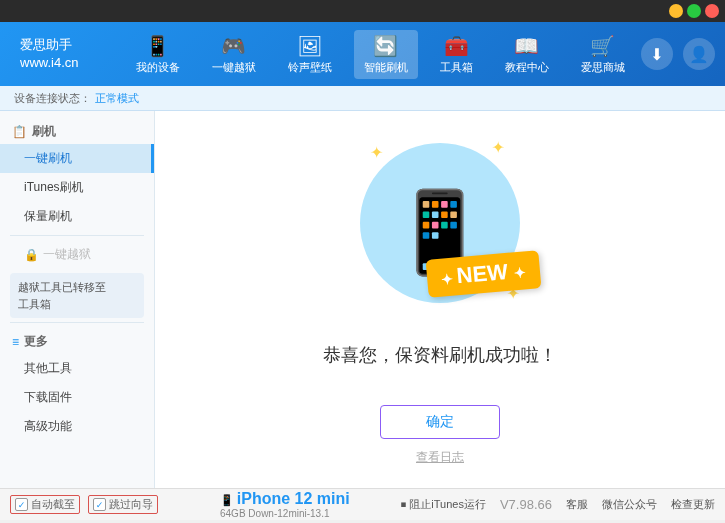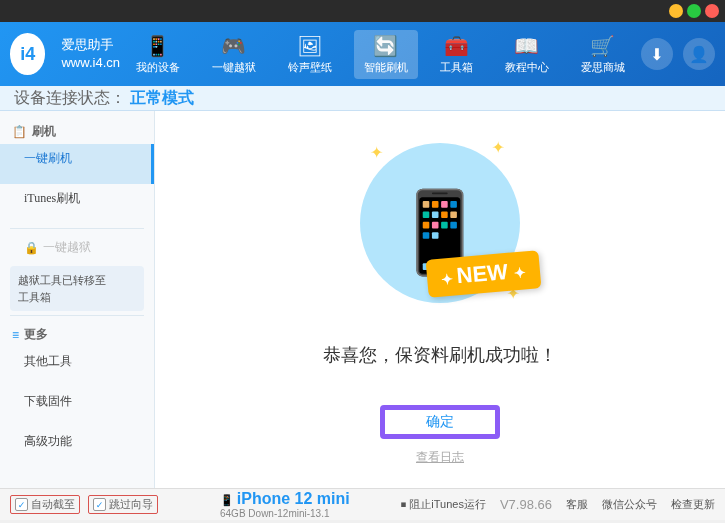--- a/index.html
+++ b/index.html
@@ -82,25 +82,25 @@
     }
 
     
     .status-bar {
       height: 24px;
       background: #e8f4fd;
       border-bottom: 1px solid #c8e0f4;
       display: flex;
       align-items: center;
       padding: 12px 14px;
-      font-size: 16px;
+      font-size: 11px;
       color: #333;
     }
     .status-label { color: #666; margin-right: 4px; }
-    .status-value { color: #2196f3; font-weight: bold; }
+    .status-value { color: #2196f3; font-weight: normal; }
 
     
     .main-layout {
       display: flex;
       height: calc(523px - 22px - 64px - 28px - 32px);
     }
 
     
     .sidebar {
       width: 155px;
@@ -110,24 +110,23 @@
       overflow-y: auto;
       padding-top: 6px;
     }
     .sidebar-group-header {
       display: flex; align-items: center;
       padding: 6px 12px 4px 12px;
       font-size: 12px; color: #666; font-weight: bold;
     }
     .sidebar-group-icon { margin-right: 5px; color: #2196f3; }
     .sidebar-item {
-      padding: 6px 14px 17px 24px;
+      padding: 6px 14px 6px 24px;
       font-size: 12px; color: #444;
       cursor: pointer;
-      font-family: Liberation Serif, serif;
     }
     .sidebar-item.active {
       background: #d0e8f8;
       color: #1976d2;
       border-right: 3px solid #2196f3;
     }
     .sidebar-divider {
       height: 1px; background: #dde8f0; margin: 4px 10px;
     }
     .sidebar-disabled {
@@ -205,21 +204,21 @@
       content: ' ✦';
       font-size: 14px;
     }
 
     .success-text {
       font-size: 18px; color: #333; margin-top: 10px; margin-bottom: 18px;
     }
     .confirm-btn {
       width: 120px; height: 34px;
       background: #fff;
-      border: 5px solid #8b5cf6;
+      border: 1px solid #8b5cf6;
       border-radius: 4px;
       color: #2196f3;
       font-size: 14px;
       cursor: pointer;
       margin-bottom: 10px;
       margin-top: 20px;
     }
     .view-log-link {
       color: #aaa; font-size: 12px; cursor: pointer;
       text-decoration: underline;
@@ -276,23 +275,20 @@
 <div class="title-bar">
   <div class="title-bar-controls">
     <span class="title-btn min"></span>
     <span class="title-btn max"></span>
     <span class="title-btn close"></span>
   </div>
 </div>
 
 <div class="header">
   <div class="logo-area">
-    <div class="logo-icon">
-      <span>i4</span>
-    </div>
     <div class="logo-text">
       <div>爱思助手</div>
       <div>www.i4.cn</div>
     </div>
   </div>
 
   <div class="nav-items">
 
   <div class="nav-item">
       <span class="nav-icon">📱</span>
@@ -340,20 +336,23 @@
   <div class="sidebar">
     <div class="sidebar-group-header">
       <span class="sidebar-group-icon">📋</span>
       <span>刷机</span>
     </div>
     <div class="sidebar-item active">
       <span>一键刷机</span>
     </div>
     <div class="sidebar-item">
       <span>iTunes刷机</span>
+    </div>
+    <div class="sidebar-item">
+      <span>保量刷机</span>
     </div>
     <div class="sidebar-divider"></div>
     <div class="sidebar-disabled">
       <span>🔒</span>
       <span>一键越狱</span>
     </div>
     <div class="sidebar-notice">
       <span>越狱工具已转移至<br>工具箱</span>
     </div>
     <div class="sidebar-divider"></div>

